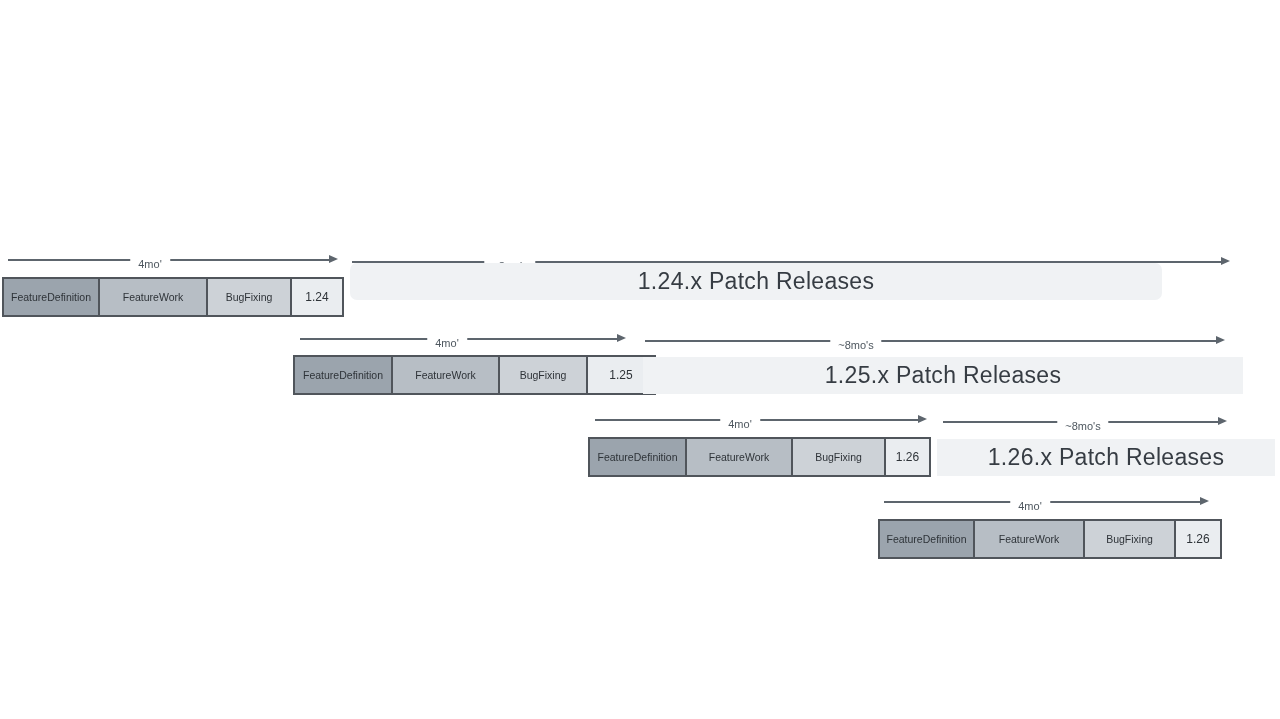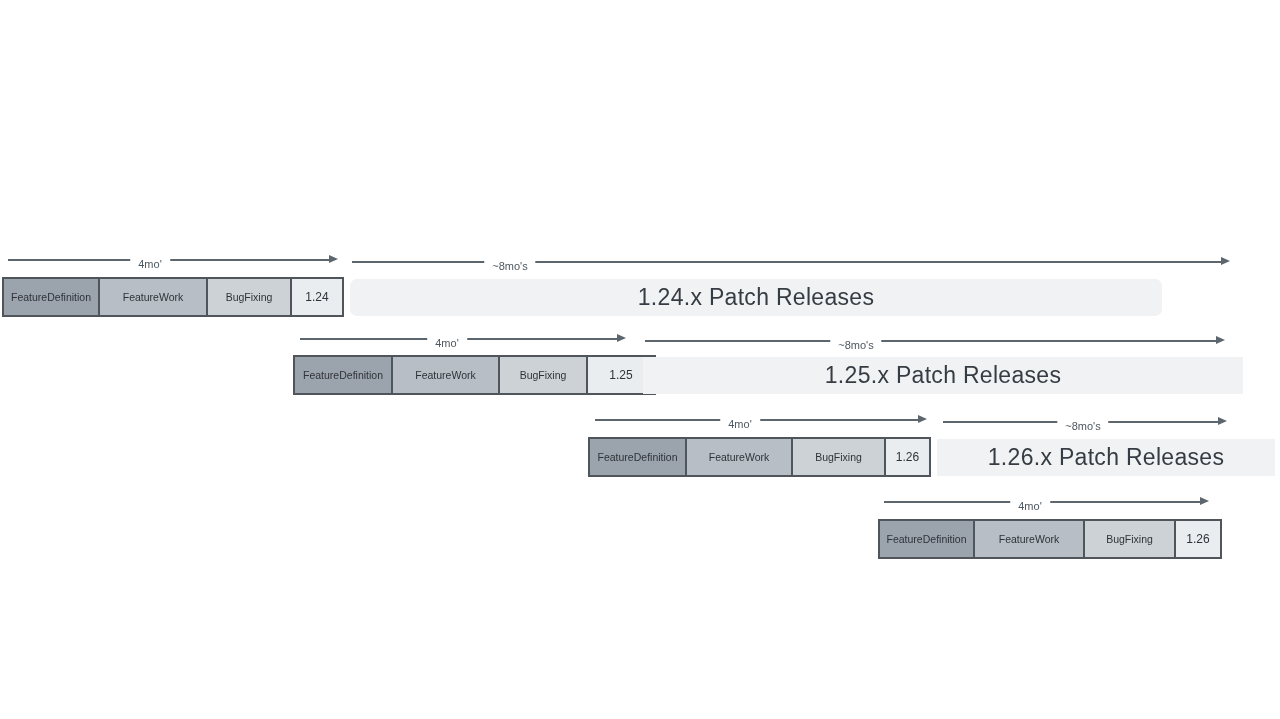--- a/index.html
+++ b/index.html
@@ -66,21 +66,21 @@
       <span>Work</span>
     </div>
     <div class="box bf" style="width:86px;">
       <span>Bug</span>
       <span>Fixing</span>
     </div>
     <div class="box ver" style="width:54px;">
       <span>1.24</span>
     </div>
   </div>
-  <div class="patchbar" style="left:350px;top:279px;width:812px;border-radius:7px;">
+  <div class="patchbar" style="left:350px;top:263px;width:812px;border-radius:7px;">
     <span>1.24.x Patch Releases</span>
   </div>
 
   <div class="arrow" style="left:300px;top:338px;width:318px;">
     <span class="arrow-label" style="left:147px;">4mo'</span>
   </div>
   <div class="arrow" style="left:645px;top:340px;width:572px;">
     <span class="arrow-label" style="left:211px;">~8mo's</span>
   </div>
   <div class="boxes" style="left:293px;top:355px;">

